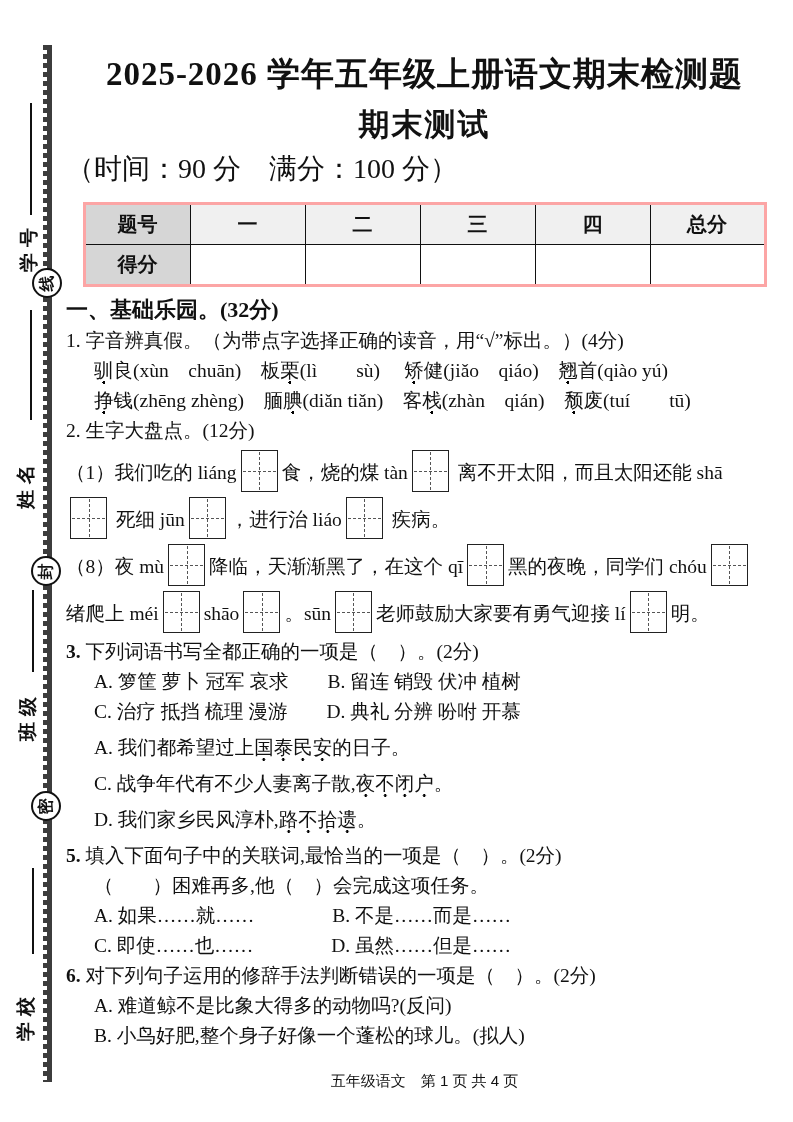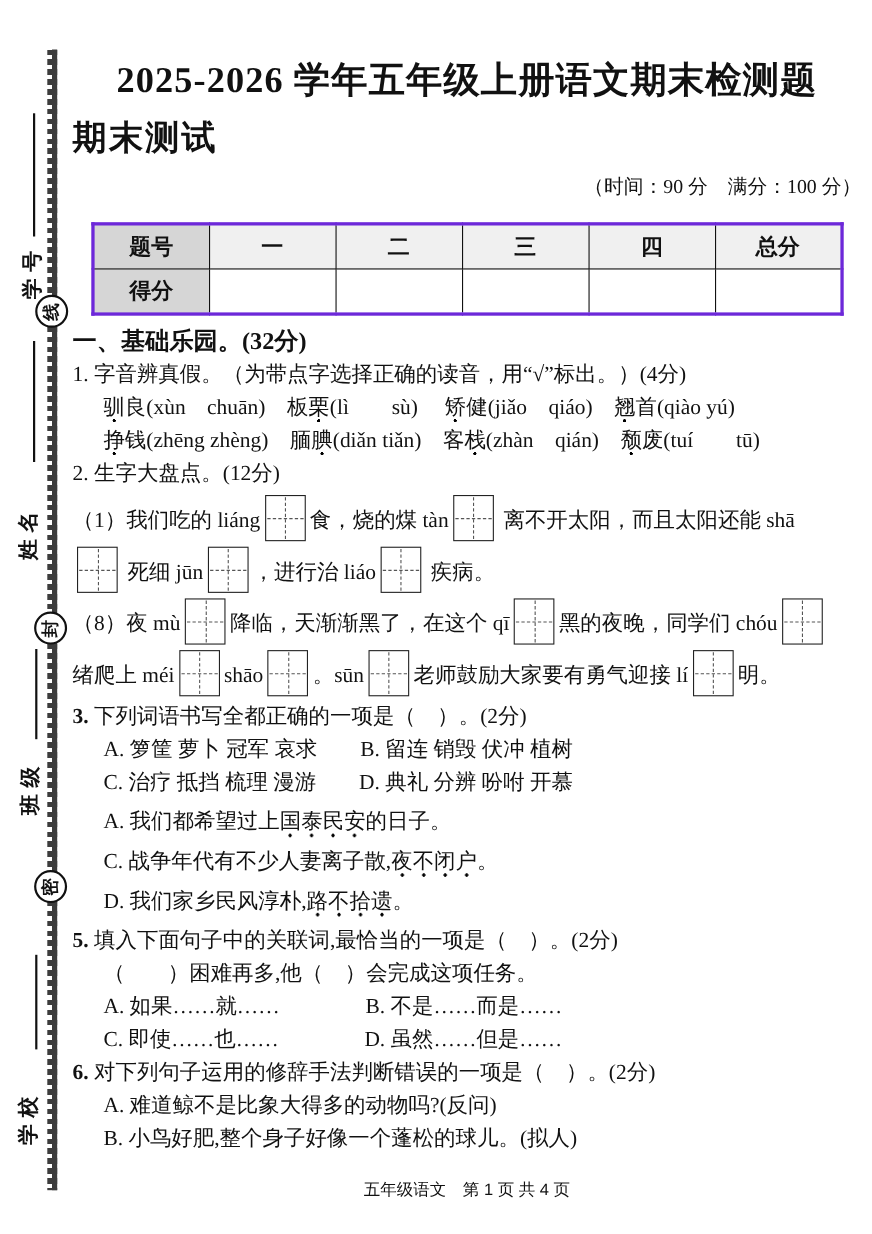--- a/index.html
+++ b/index.html
@@ -28,25 +28,25 @@
   .seal {
     position:absolute; width:26px; height:26px; border:2.5px solid #111; border-radius:50%;
     background:#fff; display:flex; align-items:center; justify-content:center;
     font-weight:700; font-size:16px; z-index:2;
   }
   .seal span { transform:rotate(-90deg); display:block; }
   .s1 { left:32px; top:268px; } .s2 { left:31px; top:556px; } .s3 { left:31px; top:791px; }
   
   .content { position:absolute; left:66px; top:0; width:717px; }
   h1 { margin:54px 0 0 0; text-align:center; font-size:33px; line-height:40px; font-weight:700; letter-spacing:1px; }
-  h2 { margin:12px 0 12px 0; text-align:left; font-size:31px; line-height:38px; font-weight:700; letter-spacing:2px; }
-  .meta { margin-top:12px; text-align:right; font-size:18px; line-height:26px; }
+  h2 { margin:12px 0 12px 0; text-align:center; font-size:31px; line-height:38px; font-weight:700; letter-spacing:2px; }
+  .meta { margin-top:12px; text-align:left; font-size:28px; line-height:26px; }
   table.score { border-collapse:collapse; margin:20px auto 0 auto; width:684px; table-layout:fixed; }
   table.score td { border:1.5px solid #111; height:37px; text-align:center; font-size:20px; background:#fff; }
-  table.score { border:3px solid #6d28d9; }
+  table.score { border:3px solid #fca5a5; }
   table.score td.lab { width:102px; background:var(--tbl-label,#d6d6d6); font-weight:700; }
   table.score td.hd  { background:var(--tbl-head,#f0f0f0); font-weight:700; }
   
   .body { margin-top:8px; }
   .sec-heading { font-weight:700; font-size:22px; line-height:30px; margin-top:6px; }
   .line { font-size:19.5px; line-height:28px; margin:2px 0; }
   .line.sp { margin:8px 0; }
   .ind1 { padding-left:28px; }
   .fill { margin:5px 0; }
   .bnum { font-weight:700; }

